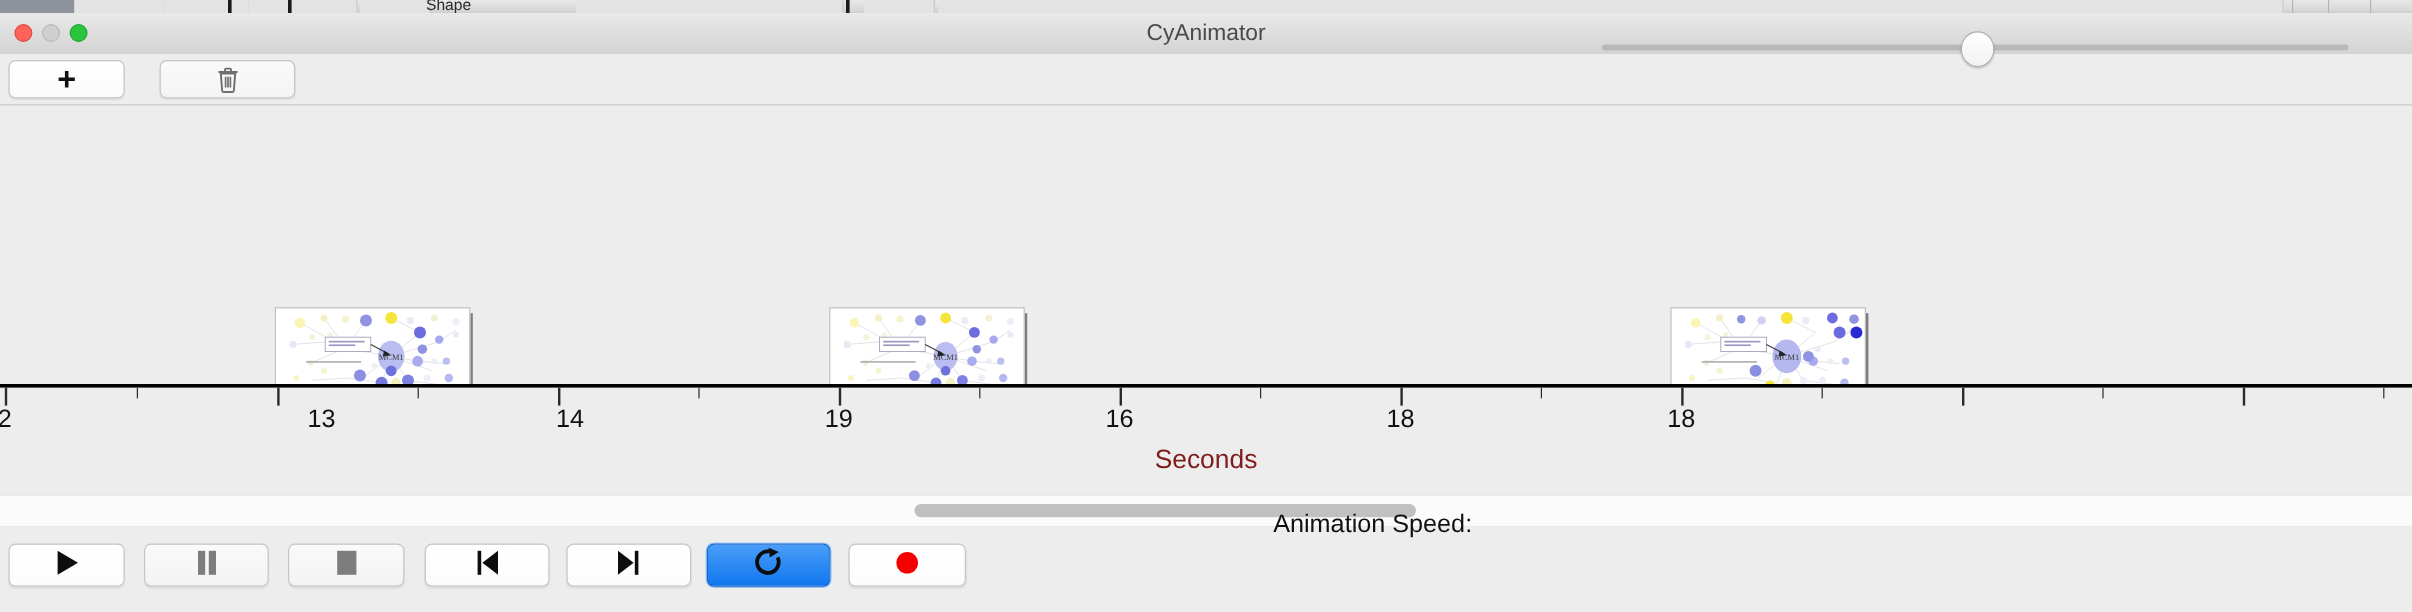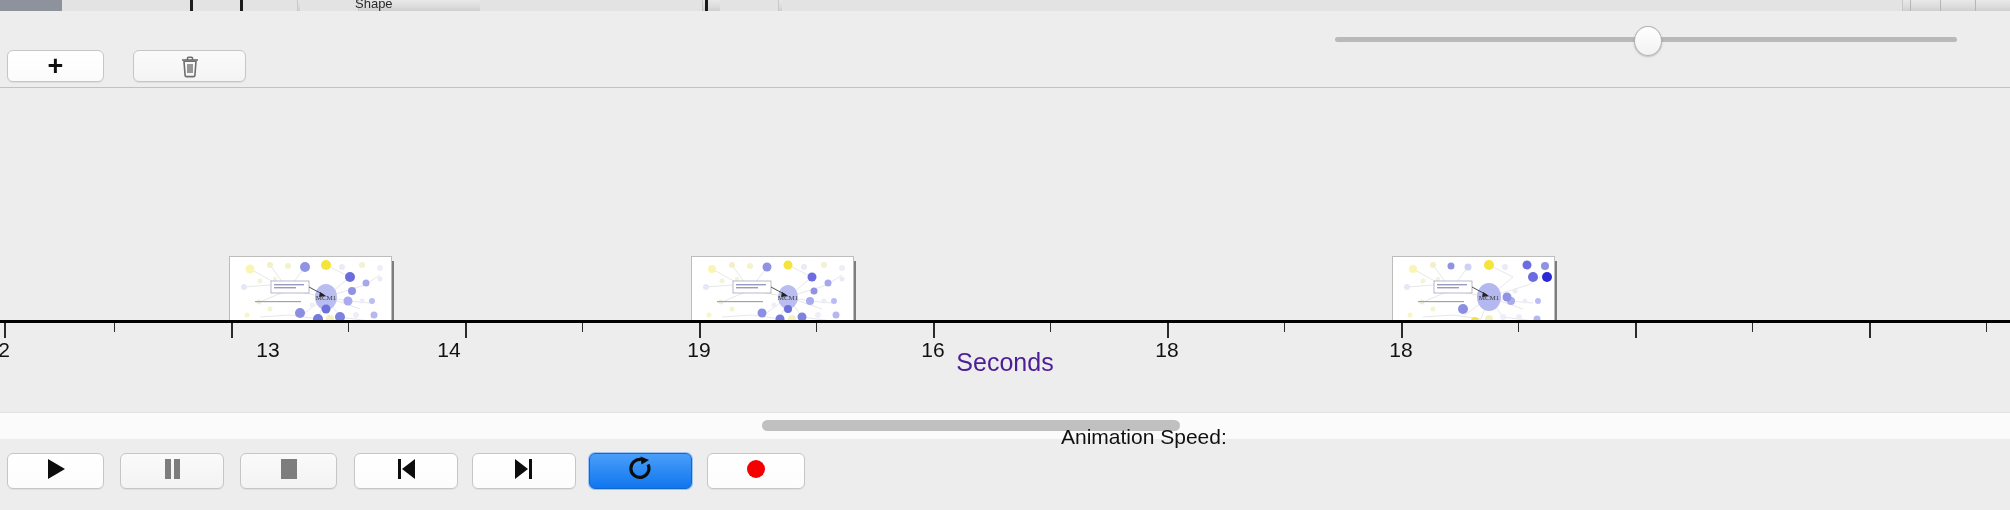--- a/index.html
+++ b/index.html
@@ -61,22 +61,22 @@
   .frame .nbg{position:absolute;left:0;top:0;width:100%;height:100%;}
 
   
   .ruler{position:absolute;left:0;top:320px;width:2010px;height:6px;}
   .ruler .base{position:absolute;left:0;top:0;width:2010px;height:3px;background:#000;}
   .tickline{position:absolute;top:323px;width:1px;background:#2b2b2b;}
   .tickline.major{height:15px;width:2px;}
   .tickline.minor{height:9px;}
   .tick-label{position:absolute;top:338px;font-size:21px;color:#111;
     transform:translateX(-50%);white-space:nowrap;}
-  .axis-title{position:absolute;top:348px;width:2010px;text-align:center;
-    font-size:25px;color:#4c1d95;}
+  .axis-title{position:absolute;top:370px;width:2010px;text-align:center;
+    font-size:22px;color:#7f1d1d;}
 
   
   .hscroll{position:absolute;left:0;top:412px;width:2010px;height:26px;
     background:#fbfbfb;border-top:1px solid #e2e2e2;border-bottom:1px solid #8f8f8f;}
   .hscroll .thumb{position:absolute;left:762px;top:7px;width:418px;height:11px;
     border-radius:6px;background:#c0c0c0;}
 
   
   .controls{position:absolute;left:0;top:439px;width:2010px;height:71px;
     background:#ededed;}
@@ -112,20 +112,28 @@
     <div class="lbl" style="left:355px;">Shape</div>
     <div class="seg" style="left:480px;width:222px;"></div>
     <div class="tick" style="left:705px;"></div>
     <div class="seg" style="left:720px;width:58px;"></div>
     <div class="seg" style="left:782px;width:1120px;"></div>
     <div class="slant" style="left:1910px;"></div>
     <div class="slant" style="left:1940px;"></div>
     <div class="slant" style="left:1975px;"></div>
   </div>
 
+  <div class="titlebar">
+    <div class="win-title">CyAnimator</div>
+    <div class="traffic">
+      <div class="dot red"></div>
+      <div class="dot yellow"></div>
+      <div class="dot green"></div>
+    </div>
+  </div>
 
   <div class="toolbar">
     <div class="btn btn-add">
       <span class="plus">+</span>
     </div>
     <div class="btn flat btn-del">
       <span class="trash">
         <svg width="20" height="23" viewBox="0 0 20 23">
           <path d="M2 5 h16" stroke="#6e6e6e" stroke-width="1.6" fill="none"></path>
           <path d="M7.5 5 V3.2 a1 1 0 0 1 1-1 h3 a1 1 0 0 1 1 1 V5" stroke="#6e6e6e" stroke-width="1.6" fill="none"></path>
@@ -316,21 +324,21 @@
   <div class="tickline minor" style="left:1284px;"></div>
   <div class="tickline major" style="left:1401px;"></div>
   <div class="tickline minor" style="left:1518px;"></div>
   <div class="tickline major" style="left:1635px;"></div>
   <div class="tickline minor" style="left:1752px;"></div>
   <div class="tickline major" style="left:1869px;"></div>
   <div class="tickline minor" style="left:1986px;"></div>
 
   <div class="tick-label" style="left:4px;">2</div>
   <div class="tick-label" style="left:231px;margin-left:37px;">13</div>
-  <div class="tick-label" style="left:449px;">14</div>
+  <div class="tick-label" style="left:475px;">14</div>
   <div class="tick-label" style="left:699px;">19</div>
   <div class="tick-label" style="left:933px;">16</div>
   <div class="tick-label" style="left:1167px;">18</div>
   <div class="tick-label" style="left:1401px;">18</div>
 
   <div class="axis-title">Seconds</div>
 
   <div class="hscroll">
     <div class="thumb"></div>
   </div>

